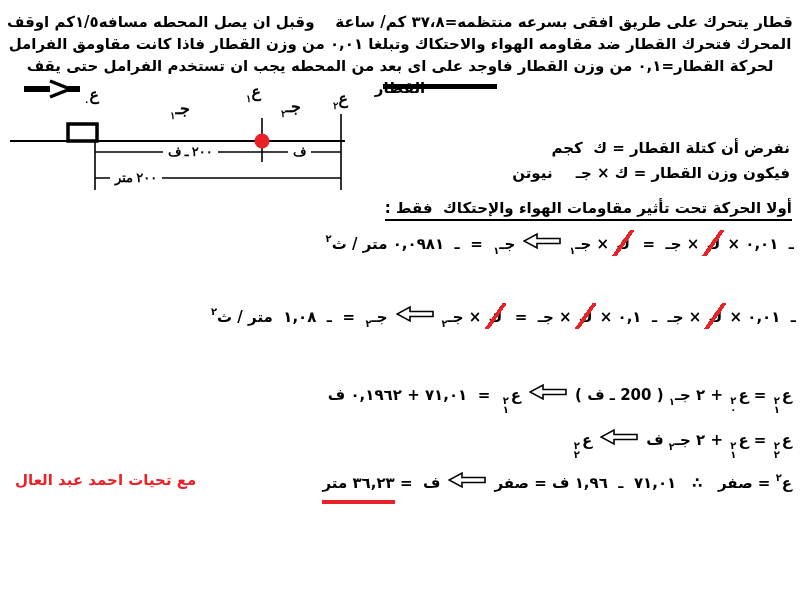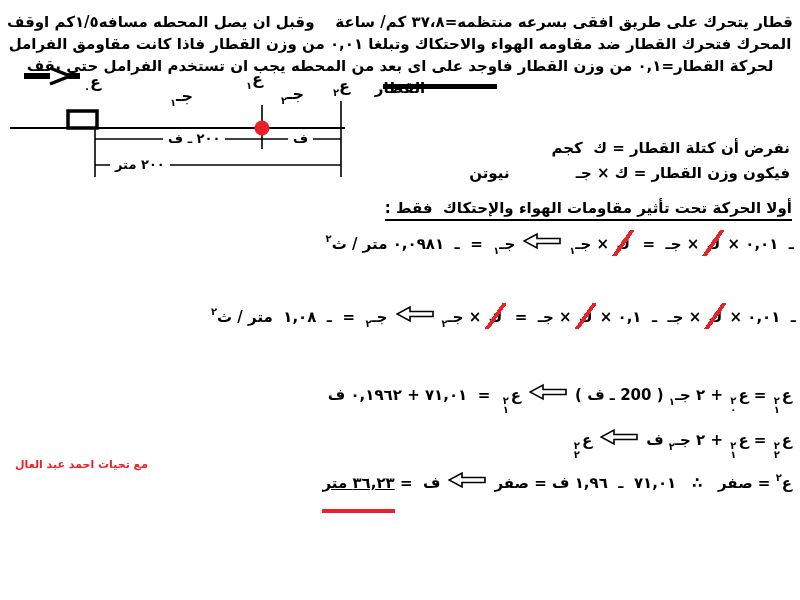--- a/index.html
+++ b/index.html
@@ -13,24 +13,24 @@
   .line{position:absolute;white-space:nowrap;font-size:15px;line-height:22px;}
   .title{border-bottom:2px solid #000;}
   sub{font-size:10px;line-height:0;vertical-align:-5px;}
   sup{font-size:10px;line-height:0;vertical-align:7px;}
   .stack{display:inline-flex;flex-direction:column;align-items:center;justify-content:center;
          font-size:10px;line-height:9px;vertical-align:-4px;margin:0 2px;}
   .cancel{position:relative;display:inline-block;padding:0 2px;}
   .cancel::after{content:"";position:absolute;left:-2px;top:-3px;right:-2px;bottom:-1px;
          background:linear-gradient(125deg,transparent 45%,var(--red) 45%,var(--red) 57%,transparent 57%);}
   .arrow{display:inline-block;vertical-align:middle;margin:0 8px;}
-  .answer{border-bottom:4px solid var(--red);padding-bottom:17px;text-decoration:underline;}
-  .sig{position:absolute;left:15px;top:458px;color:var(--red);font-size:11px;white-space:nowrap;text-align:right;}
+  .answer{border-bottom:4px solid var(--red);padding-bottom:8px;}
+  .sig{position:absolute;left:15px;top:471px;color:var(--red);font-size:15px;white-space:nowrap;text-align:right;}
   
-  .diagram{position:absolute;left:0;top:65px;width:430px;height:122px;}
+  .diagram{position:absolute;left:0;top:78px;width:430px;height:122px;font-family:Liberation Serif, serif;}
   .diagram svg{position:absolute;left:0;top:0;}
   .dlab{position:absolute;font-size:16px;line-height:18px;white-space:nowrap;}
   .mlab{position:absolute;background:#fff;padding:0 5px;font-size:13px;line-height:17px;white-space:nowrap;}
 </style>
 </head>
 <body>
 
 <div class="page">
 
   <div class="header">
@@ -64,21 +64,21 @@
     <span class="dlab" style="left:333px;top:12px"><span>ع</span><sub>٢</sub></span>
     <span class="mlab" style="left:163px;top:65px">٢٠٠ ـ ف</span>
     <span class="mlab" style="left:288px;top:65px">ف</span>
     <span class="mlab" style="left:110px;top:91px">٢٠٠ متر</span>
   </div>
 
 
   <div class="line" style="top:137px;right:10px">نفرض أن كتلة القطار = ك &nbsp;كجم</div>
   <div class="line" style="top:162px;right:10px">
     <span>فيكون وزن القطار = ك × جـ</span>
-    <span style="margin-right:61px">نيوتن</span>
+    <span style="margin-right:18px">نيوتن</span>
   </div>
 
   <div class="line title" style="top:197px;right:8px">أولا الحركة تحت تأثير مقاومات الهواء والإحتكاك &nbsp;فقط :</div>
 
   <div class="line" style="top:232px;right:6px">
     <span>ـ &nbsp;٠,٠١ × </span><span class="cancel">ك</span><span> × جـ &nbsp;= &nbsp;</span><span class="cancel">ك</span><span> × جـ</span><sub>١</sub><span class="arrow"><svg width="38" height="18" viewBox="0 0 38 18">
           <path d="M37 6.5 H14 V2 L1 9 L14 16 V11.5 H37 Z" fill="#fff" stroke="#000" stroke-width="1.6"></path>
         </svg></span><span>جـ</span><sub>١</sub><span> &nbsp;= &nbsp;ـ &nbsp;٠,٠٩٨١ متر / ث</span><sup>٢</sup>
   </div>
 

